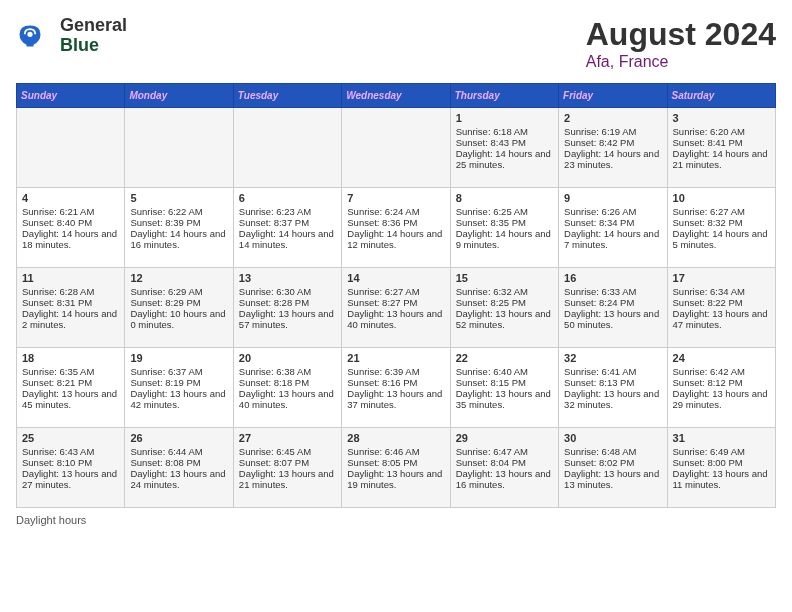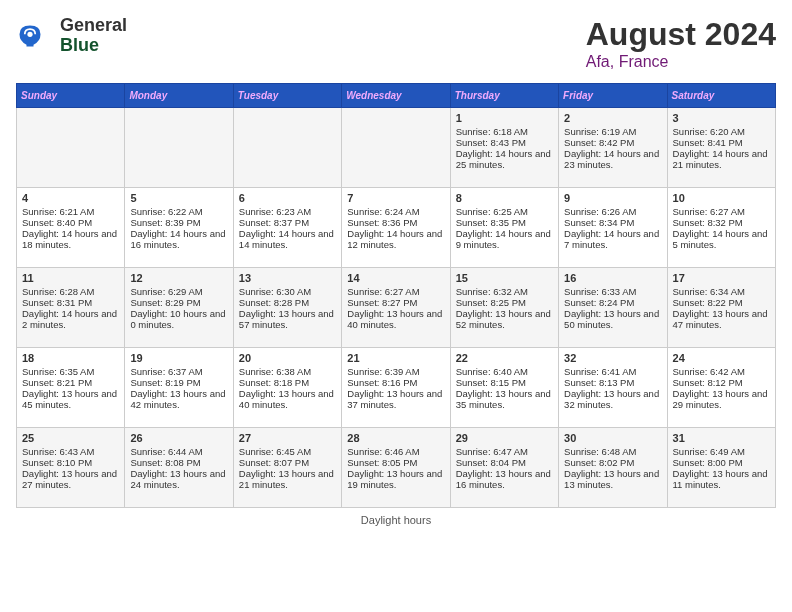--- a/index.html
+++ b/index.html
@@ -86,21 +86,20 @@
       display: block;
       margin-bottom: 2px;
     }
     .empty-cell {
       background-color: #f5f5f5;
     }
     .footer-note {
       margin-top: 6px;
       font-size: 11px;
       color: #555;
-      text-align: center;
     }
   </style>
 </head>
 <body>
 
 <div class="header">
   <div class="logo">
     <svg class="logo-icon" viewBox="0 0 32 32" xmlns="http://www.w3.org/2000/svg">
       <rect x="0" y="0" width="32" height="32" fill="white"></rect>
       <path d="M16 4 Q28 4 28 14 Q28 22 20 26 L20 28 L12 28 L12 26 Q4 22 4 14 Q4 4 16 4Z" fill="#2266cc"></path>

